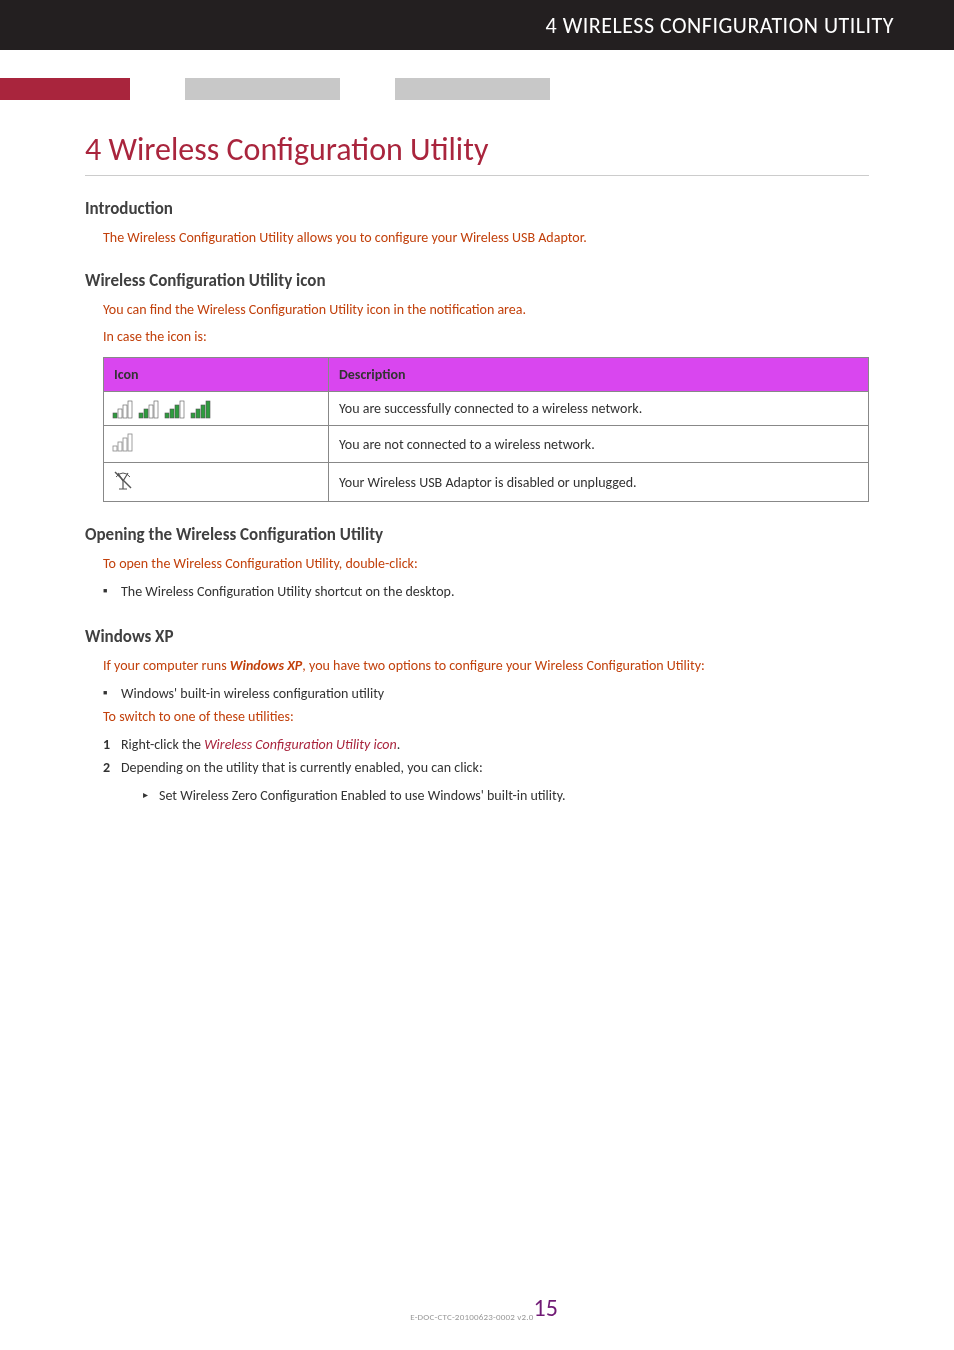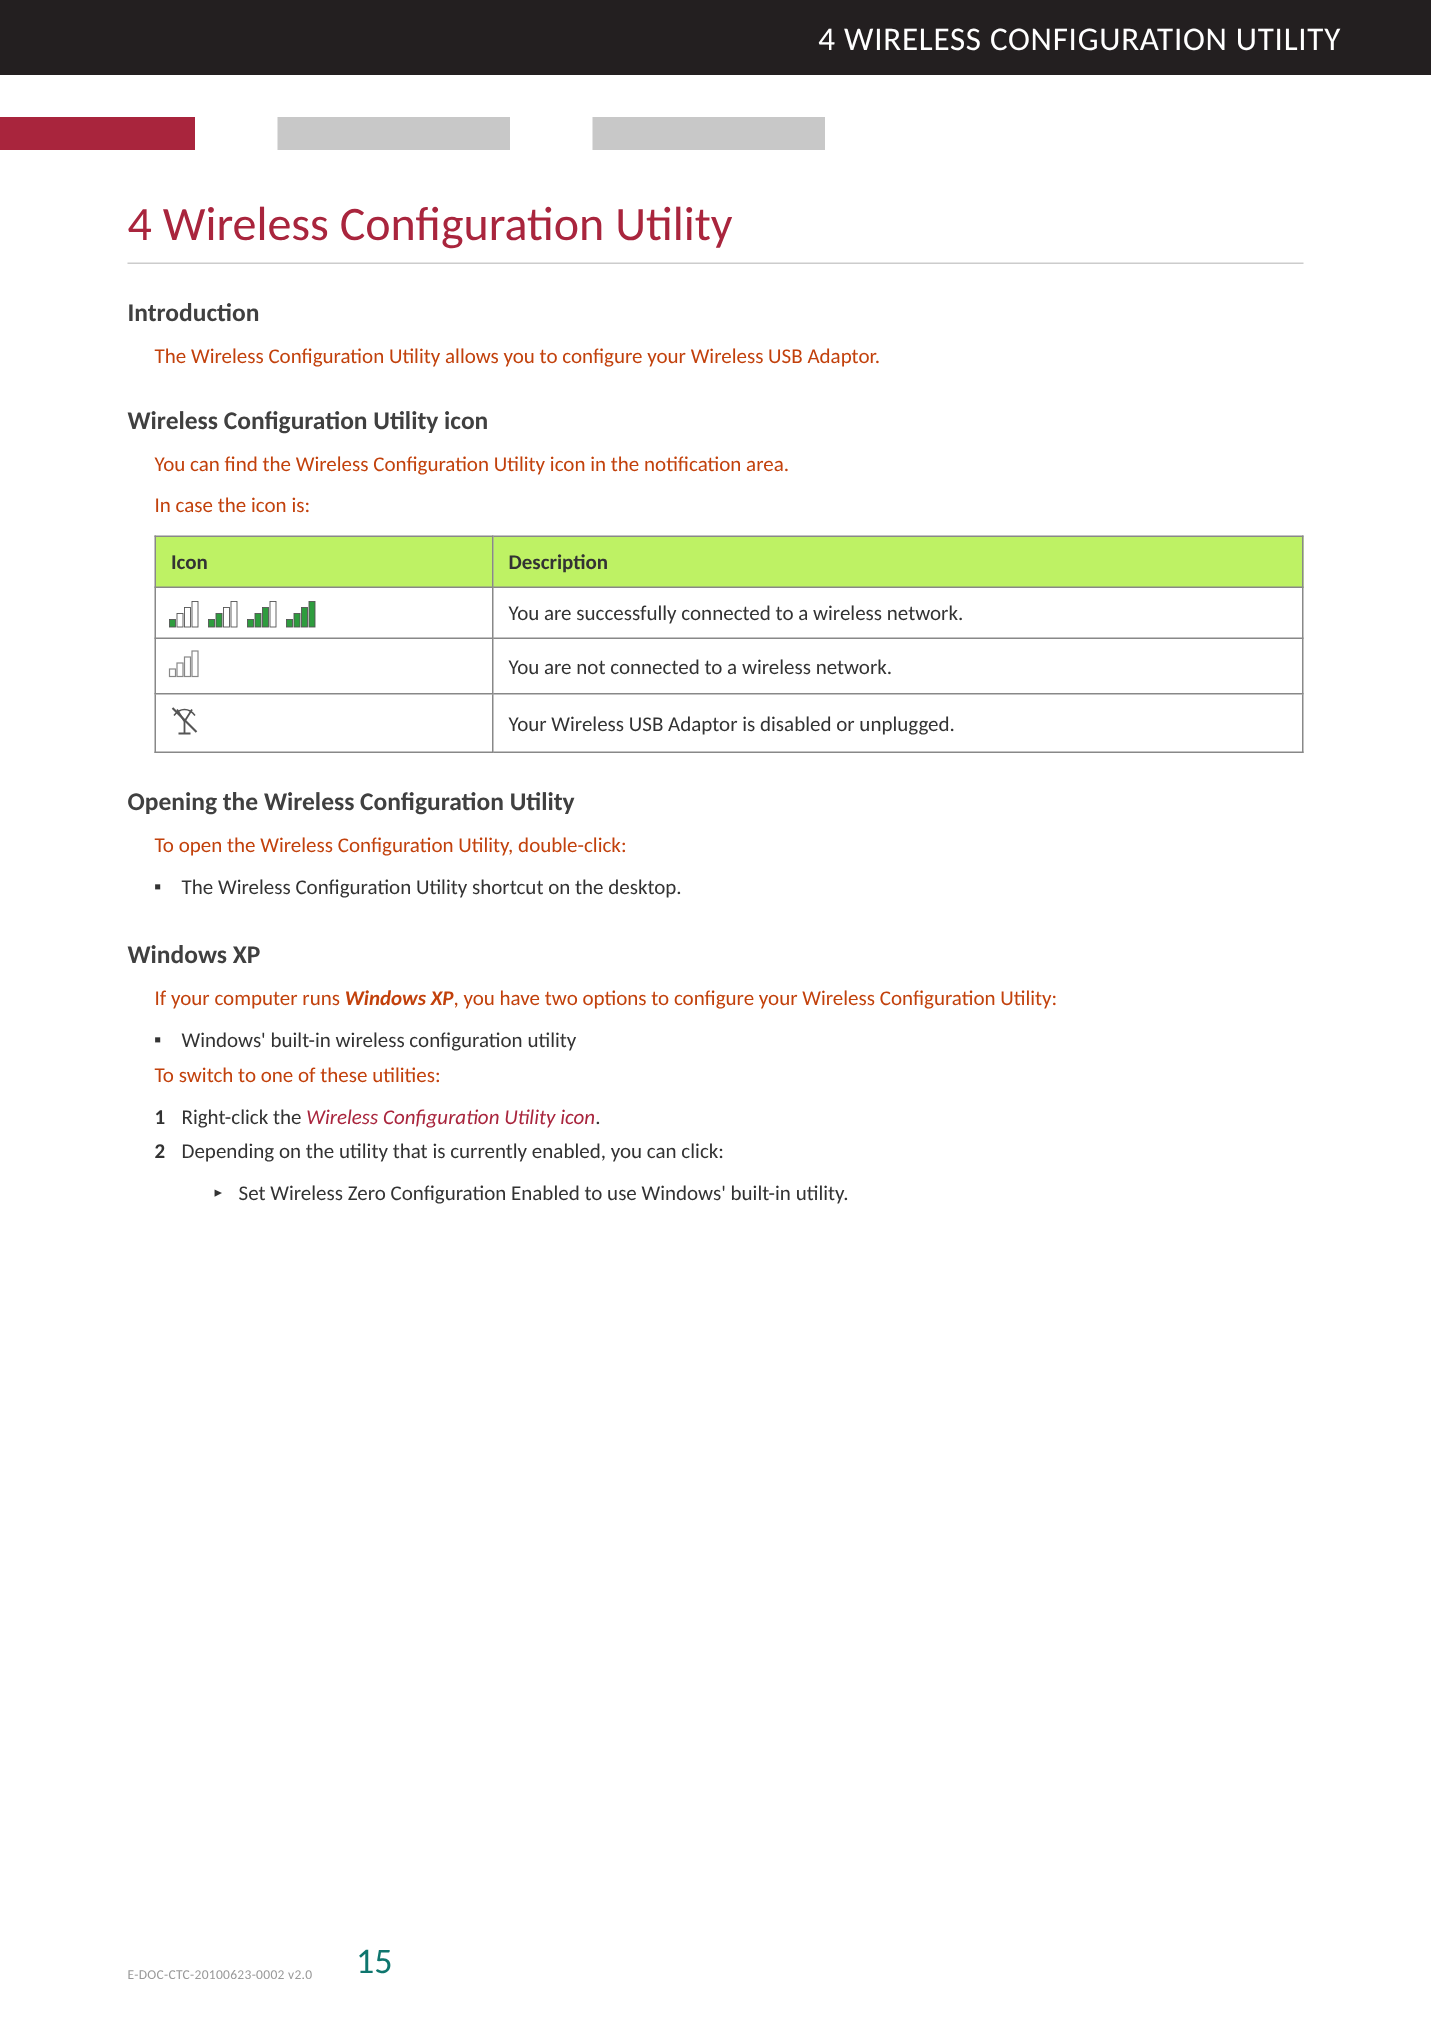--- a/index.html
+++ b/index.html
@@ -77,39 +77,38 @@
     margin-top: 10px;
     margin-bottom: 10px;
   }
   table.icon-table th, table.icon-table td {
     border: 1px solid #888;
     text-align: left;
     font-size: 14px;
     vertical-align: middle;
   }
   table.icon-table th {
-    background: #bef264;
+    background: #d946ef;
     font-weight: 600;
     padding: 8px 10px;
   }
   table.icon-table td { padding: 8px 10px; }
   table.icon-table td.icon-cell { width: 225px; padding:6px 8px; }
   .signal-row { display:flex; gap:4px; align-items:flex-end; }
   .footer {
     position:absolute;
     bottom: 28px;
-    left: 85px;
+    left: 74px;
     right: 60px;
     display:flex;
-    justify-content:flex-start;
+    justify-content:center;
     align-items:flex-end;
-    gap:29px;
   }
   .doc-code { font-size:9px; color:#999; letter-spacing:0.2px; }
-  .page-num { font-size:24px; color:#0f766e; font-weight:400; }
+  .page-num { font-size:24px; color:#701a75; font-weight:400; }
 </style>
 </head>
 <body>
 
 <div class="header-bar">
   <span class="header-title">4 WIRELESS CONFIGURATION UTILITY</span>
 </div>
 
 <div class="tab-strip">
   <div class="spacer-red"></div>

